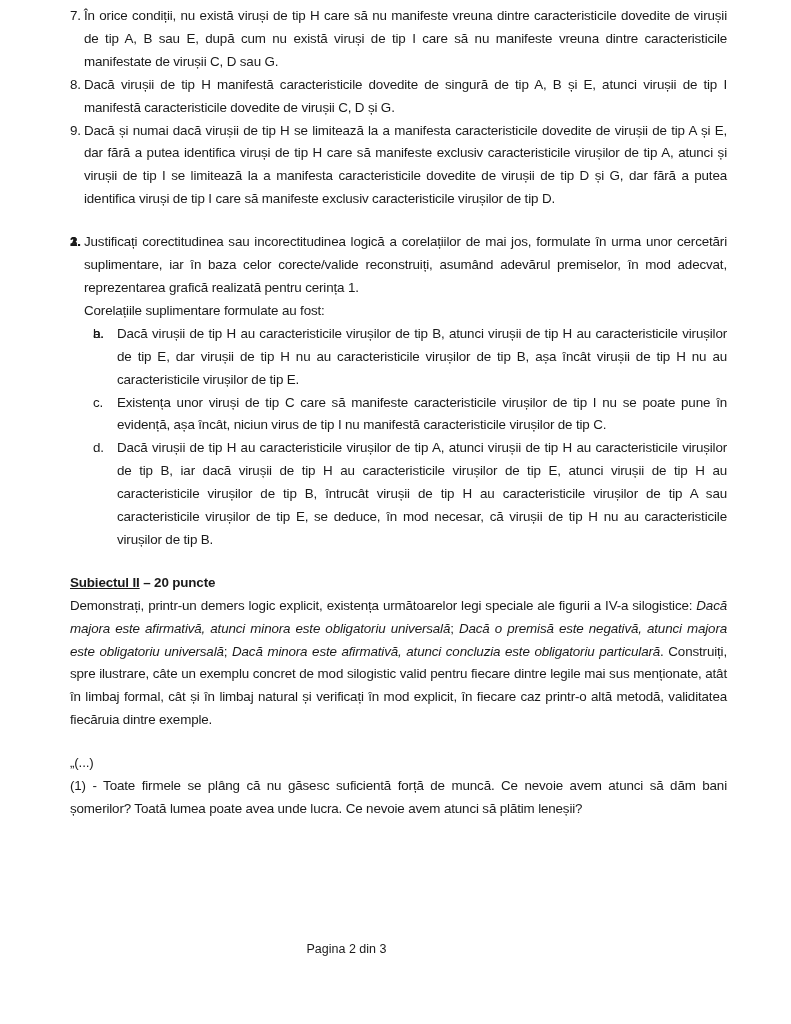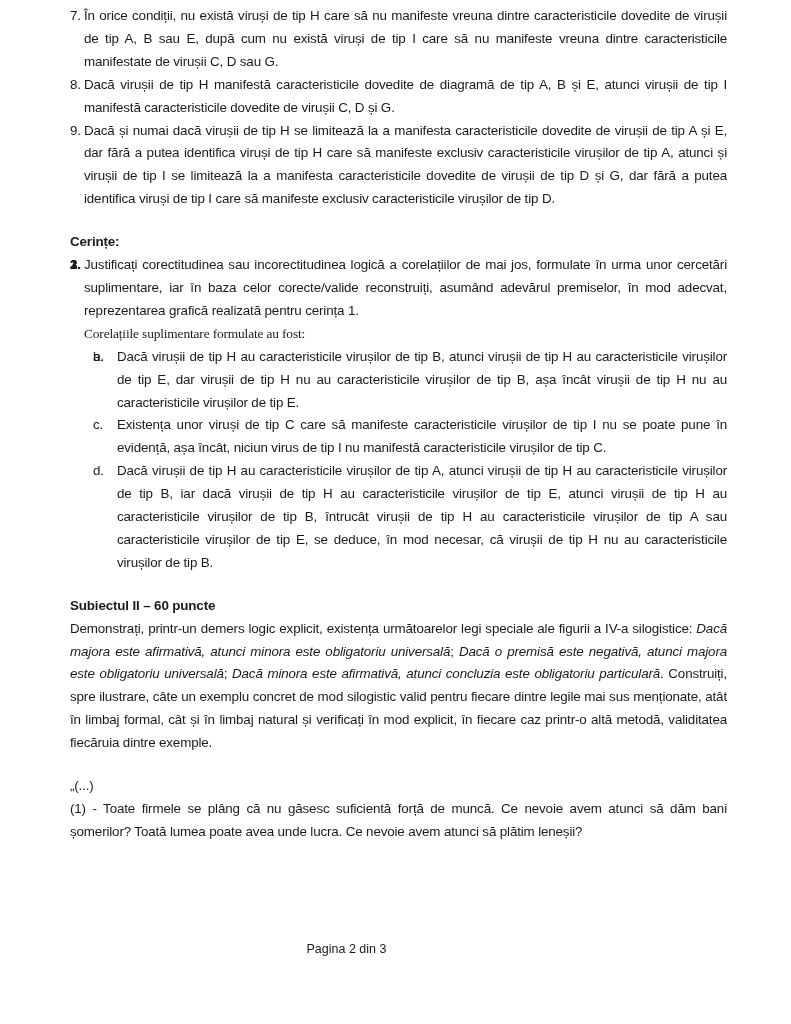--- a/index.html
+++ b/index.html
@@ -12,51 +12,50 @@
     position: absolute; left: 70px; top: 5px; width: 657px;
     font-size: 13.4px; line-height: 22.9px;
     letter-spacing: -0.15px;
   }
   .just { text-align: justify; }
   .item { position: relative; padding-left: 14px; text-align: justify; }
   .item .num { position: absolute; left: 0; top: 0; }
   .item .num.bold { font-weight: bold; }
   .sub { position: relative; padding-left: 47px; text-align: justify; }
   .sub .let { position: absolute; left: 23px; top: 0; }
-  .cont { padding-left: 14px; font-family: Liberation Serif, serif; }
+  .cont { padding-left: 14px; }
   .heading { font-weight: bold; }
-  .u { }
+  .u { text-decoration: underline; }
   .gap { height: 20px; }
   i { font-style: italic; }
   .footer {
     position: absolute; left: 0; width: 693px; top: 942px;
     text-align: center; font-size: 12.5px;
   }
 </style>
 </head>
 <body>
 
 <div class="page">
 
   <div class="item">
     <span class="num">7.</span>
     <span>În orice condiții, nu există viruși de tip H care să nu manifeste vreuna dintre caracteristicile dovedite de virușii de tip A, B sau E, după cum nu există viruși de tip I care să nu manifeste vreuna dintre caracteristicile manifestate de virușii C, D sau G.</span>
   </div>
   <div class="item">
     <span class="num">8.</span>
-    <span>Dacă virușii de tip H manifestă caracteristicile dovedite de diagramă de tip A, B și E, atunci virușii de tip I manifestă caracteristicile dovedite de virușii C, D și G.</span>
+    <span>Dacă virușii de tip H manifestă caracteristicile dovedite de singură de tip A, B și E, atunci virușii de tip I manifestă caracteristicile dovedite de virușii C, D și G.</span>
   </div>
   <div class="item">
     <span class="num">9.</span>
     <span>Dacă și numai dacă virușii de tip H se limitează la a manifesta caracteristicile dovedite de virușii de tip A și E, dar fără a putea identifica viruși de tip H care să manifeste exclusiv caracteristicile virușilor de tip A, atunci și virușii de tip I se limitează la a manifesta caracteristicile dovedite de virușii de tip D și G, dar fără a putea identifica viruși de tip I care să manifeste exclusiv caracteristicile virușilor de tip D.</span>
   </div>
 
   <div class="gap"></div>
 
-  <div class="heading">Cerințe:</div>
 
   <div class="item">
     <span class="num bold">1.</span>
   </div>
   <div class="item">
     <span class="num bold">2.</span>
   </div>
   <div class="item">
     <span class="num bold">3.</span>
     <span>Justificați corectitudinea sau incorectitudinea logică a corelațiilor de mai jos, formulate în urma unor cercetări suplimentare, iar în baza celor corecte/valide reconstruiți, asumând adevărul premiselor, în mod adecvat, reprezentarea grafică realizată pentru cerința 1.</span>
@@ -75,21 +74,21 @@
     <span>Existența unor viruși de tip C care să manifeste caracteristicile virușilor de tip I nu se poate pune în evidență, așa încât, niciun virus de tip I nu manifestă caracteristicile virușilor de tip C.</span>
   </div>
   <div class="sub">
     <span class="let">d.</span>
     <span>Dacă virușii de tip H au caracteristicile virușilor de tip A, atunci virușii de tip H au caracteristicile virușilor de tip B, iar dacă virușii de tip H au caracteristicile virușilor de tip E, atunci virușii de tip H au caracteristicile virușilor de tip B, întrucât virușii de tip H au caracteristicile virușilor de tip A sau caracteristicile virușilor de tip E, se deduce, în mod necesar, că virușii de tip H nu au caracteristicile virușilor de tip B.</span>
   </div>
 
   <div class="gap"></div>
 
   <div class="heading">
-    <span class="u">Subiectul II</span><span> – 60 puncte</span>
+    <span class="u">Subiectul II</span><span> – 20 puncte</span>
   </div>
   <div class="just">
     <span>Demonstrați, printr-un demers logic explicit, existența următoarelor legi speciale ale figurii a IV-a silogistice: </span><i>Dacă majora este afirmativă, atunci minora este obligatoriu universală</i><span>; </span><i>Dacă o premisă este negativă, atunci majora este obligatoriu universală</i><span>; </span><i>Dacă minora este afirmativă, atunci concluzia este obligatoriu particulară</i><span>.  Construiți, spre ilustrare, câte un exemplu concret de mod silogistic valid pentru fiecare dintre legile mai sus menționate, atât în limbaj formal, cât și în limbaj natural și verificați în mod explicit, în fiecare caz printr-o altă metodă, validitatea fiecăruia dintre exemple.</span>
   </div>
 
   <div class="gap"></div>
 
   <div>„(...)</div>
   <div class="just">(1) - Toate firmele se plâng că nu găsesc suficientă forță de muncă. Ce nevoie avem atunci să dăm bani șomerilor? Toată lumea poate avea unde lucra. Ce nevoie avem atunci să plătim leneșii?</div>
 </div>

